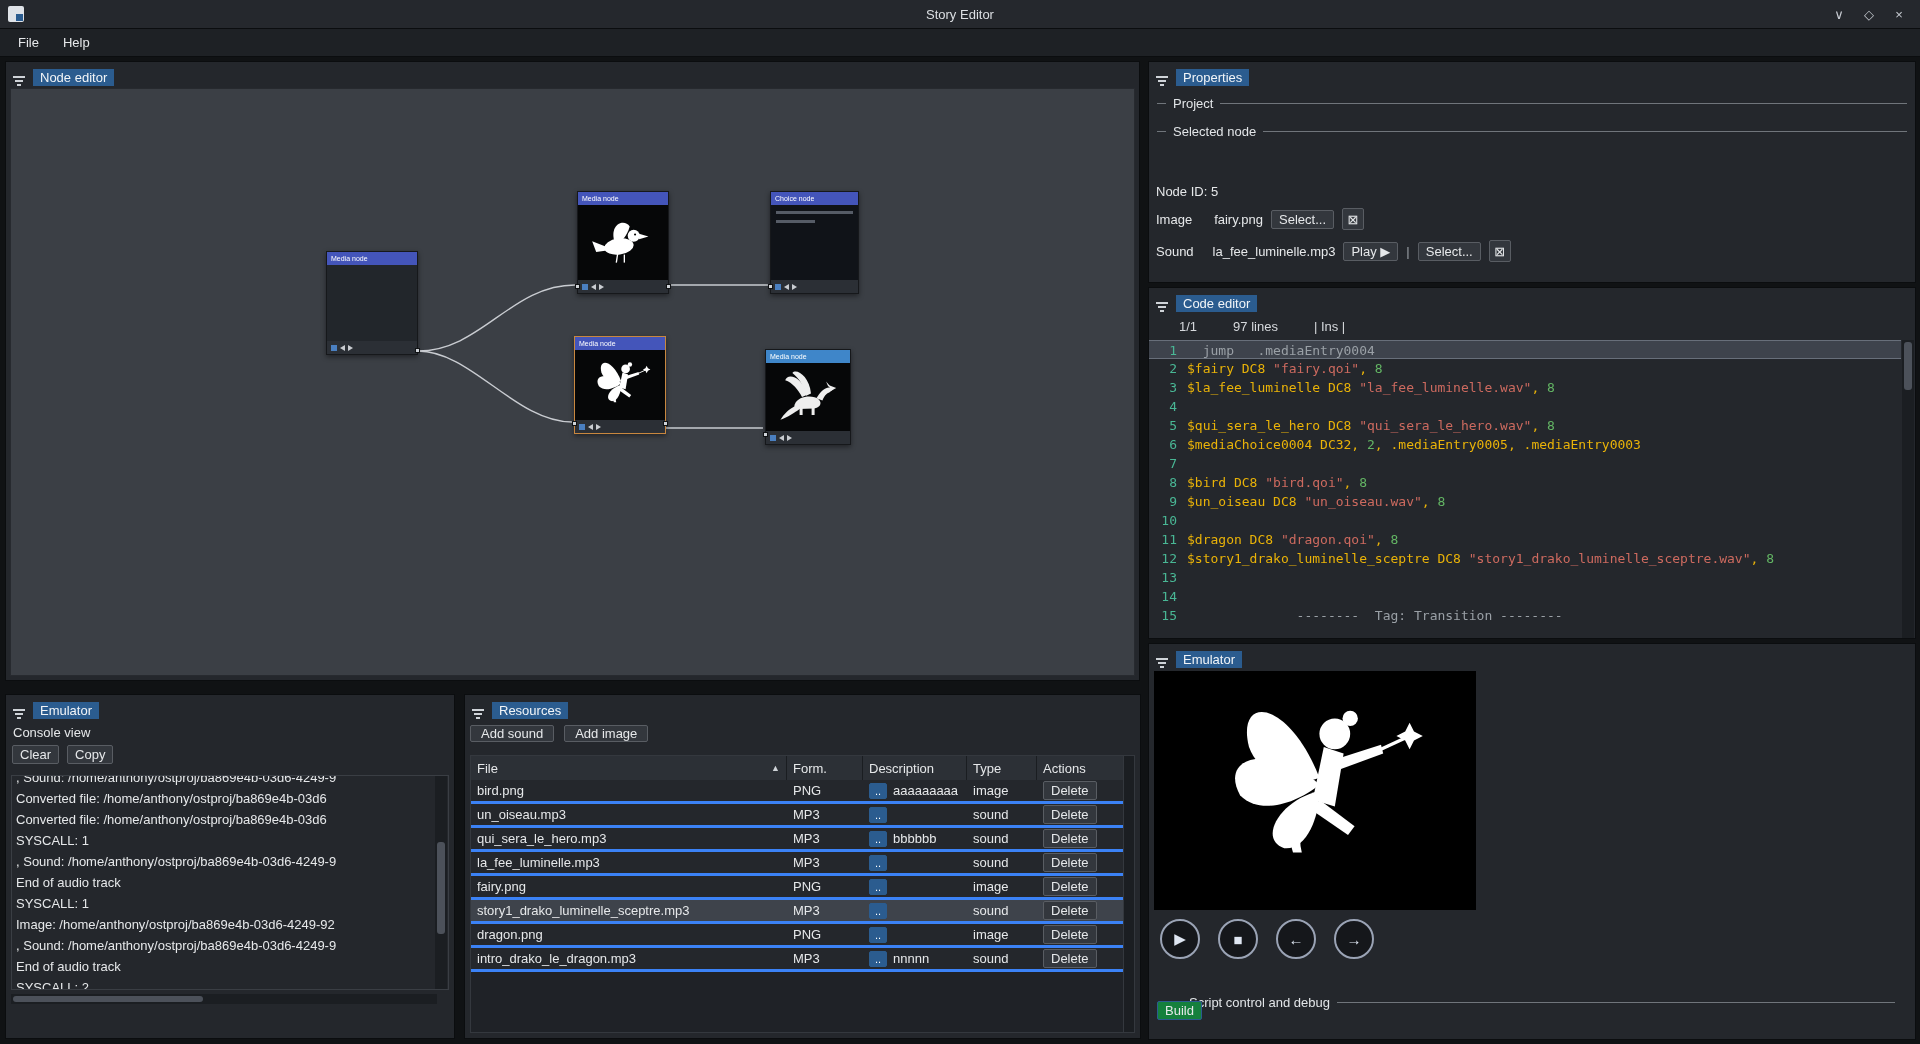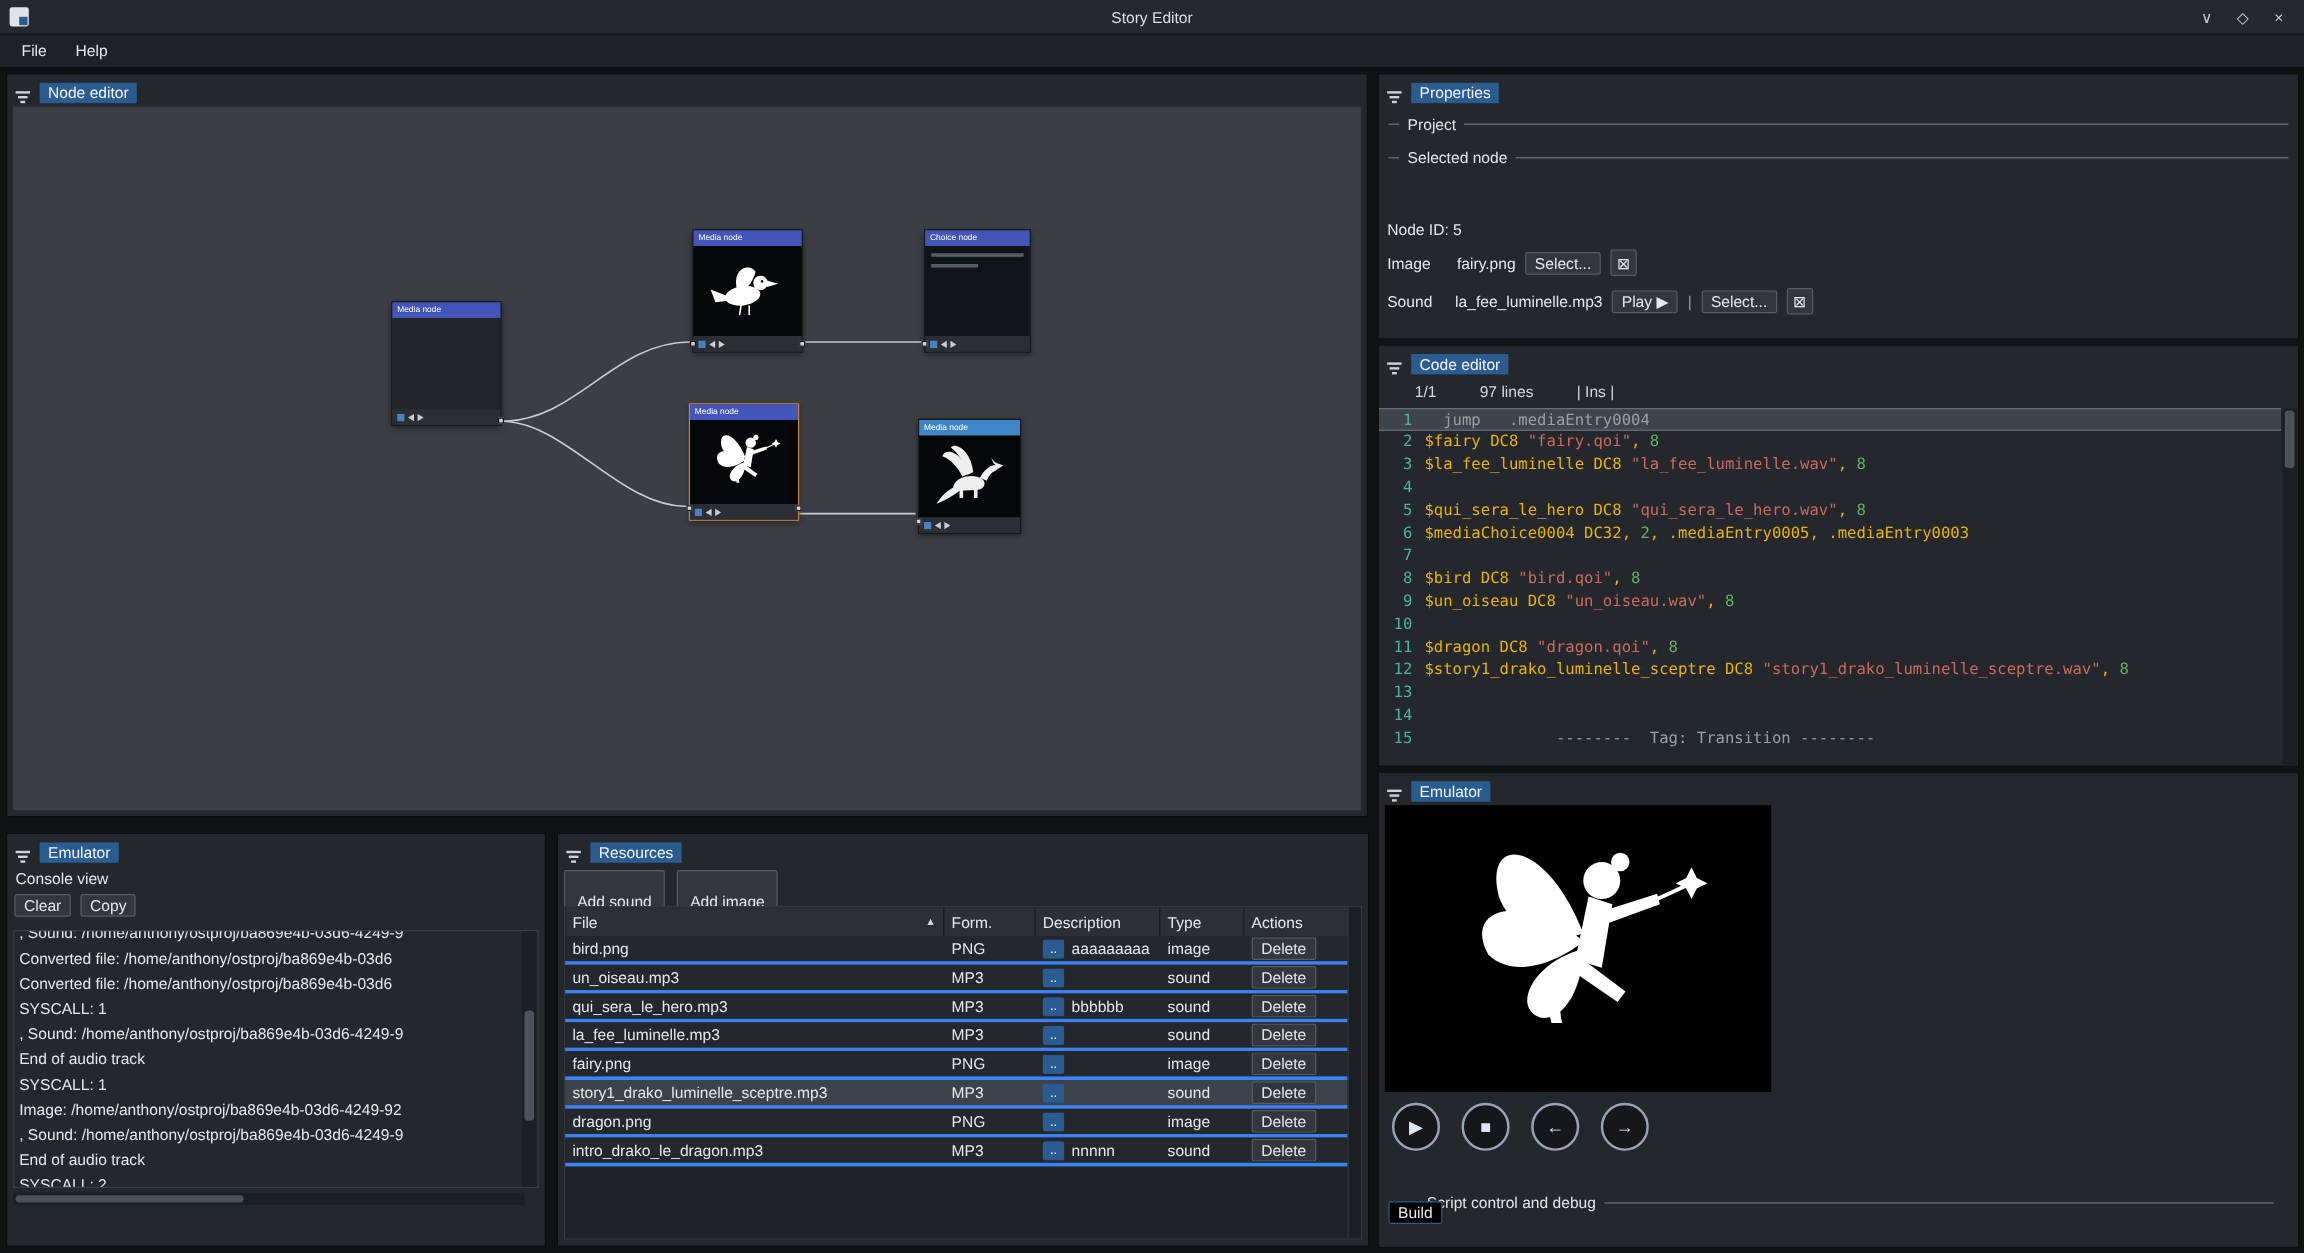--- a/index.html
+++ b/index.html
@@ -21,24 +21,24 @@
 
   
   .panel { position:absolute; background:#24272c; border:1px solid #0b0d0f; }
   .panel-header { height:24px; display:flex; align-items:flex-end; gap:7px; padding:0 6px; }
   .collapse { width:14px; display:flex; flex-direction:column; align-items:center; gap:2px; }
   .collapse i { display:block; height:2px; background:#cfd3d8; }
   .collapse i:nth-child(1){ width:12px; } .collapse i:nth-child(2){ width:8px; } .collapse i:nth-child(3){ width:4px; }
   .chip { background:#2b5c8f; color:#f2f5f8; padding:1px 7px; font-size:13px; }
 
   .btn { display:inline-flex; align-items:center; justify-content:center; background:#33373d;
-         border:1px solid #595d63; color:#e6e8ea; font-size:13px; padding:18px 10px; border-radius:2px; cursor:default; }
+         border:1px solid #595d63; color:#e6e8ea; font-size:13px; padding:0 10px; border-radius:2px; cursor:default; }
   .btn.small { padding:1px 7px; }
   .btn.square { width:22px; height:22px; padding:0; font-size:13px; }
-  .btn.blue { background:#000000; border-color:#2b5c8f; }
+  .btn.blue { background:#15803d; border-color:#2b5c8f; }
 
   .legend { position:absolute; display:flex; align-items:center; gap:7px; color:#e2e5e8; font-size:13px; }
   .legend::before { content:""; width:9px; height:1px; background:#70757b; }
   .legend::after { content:""; flex:1; height:1px; background:#70757b; }
 
   
   #node-editor { left:5px; top:61px; width:1135px; height:620px; }
   .canvas { position:absolute; left:4px; top:26px; width:1125px; height:588px; background:#3b3f45; border:1px solid #272a2f; overflow:hidden; }
   .edges { position:absolute; left:0; top:0; }
   .node { position:absolute; background:#2b2f35; border:1px solid #16181b; display:flex; flex-direction:column; box-shadow:0 2px 5px rgba(0,0,0,.45); }

